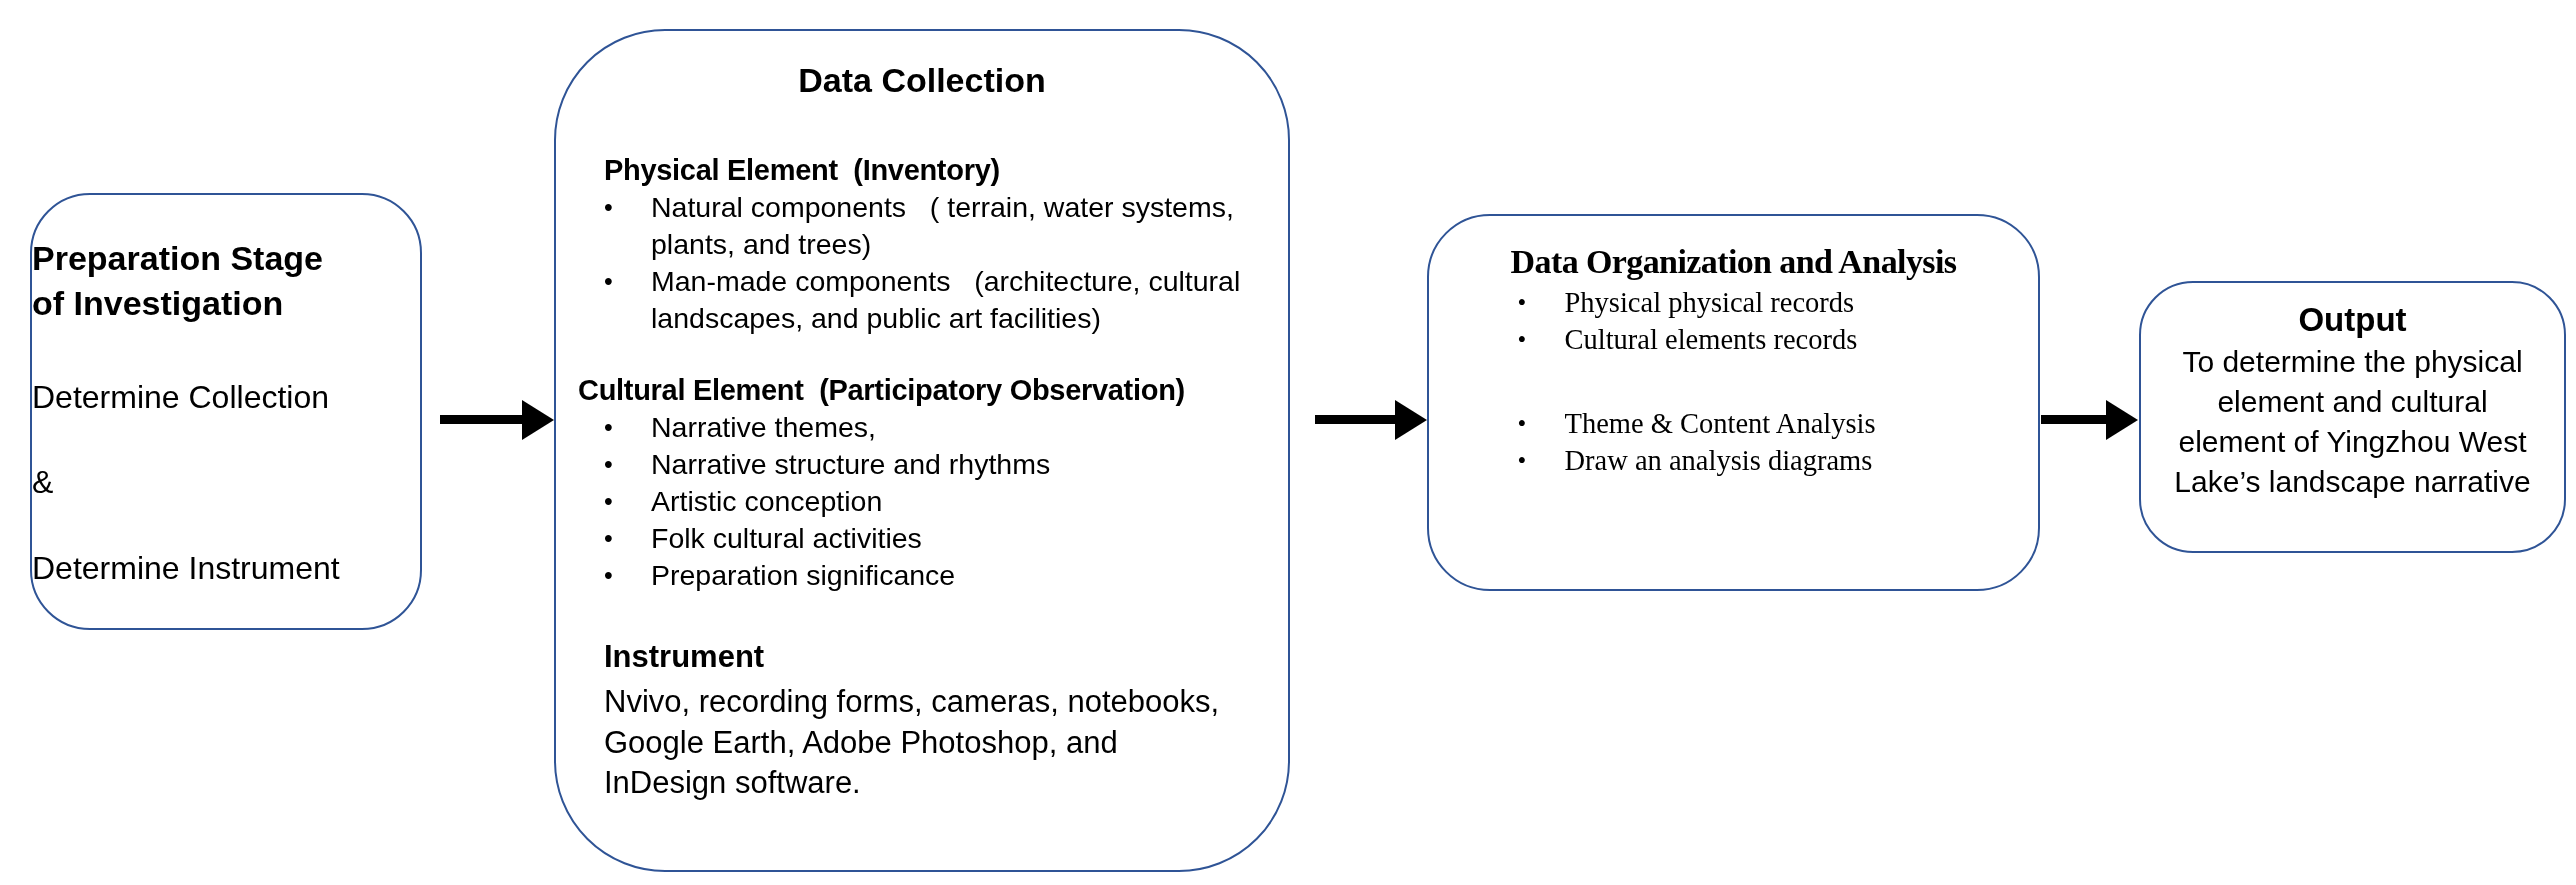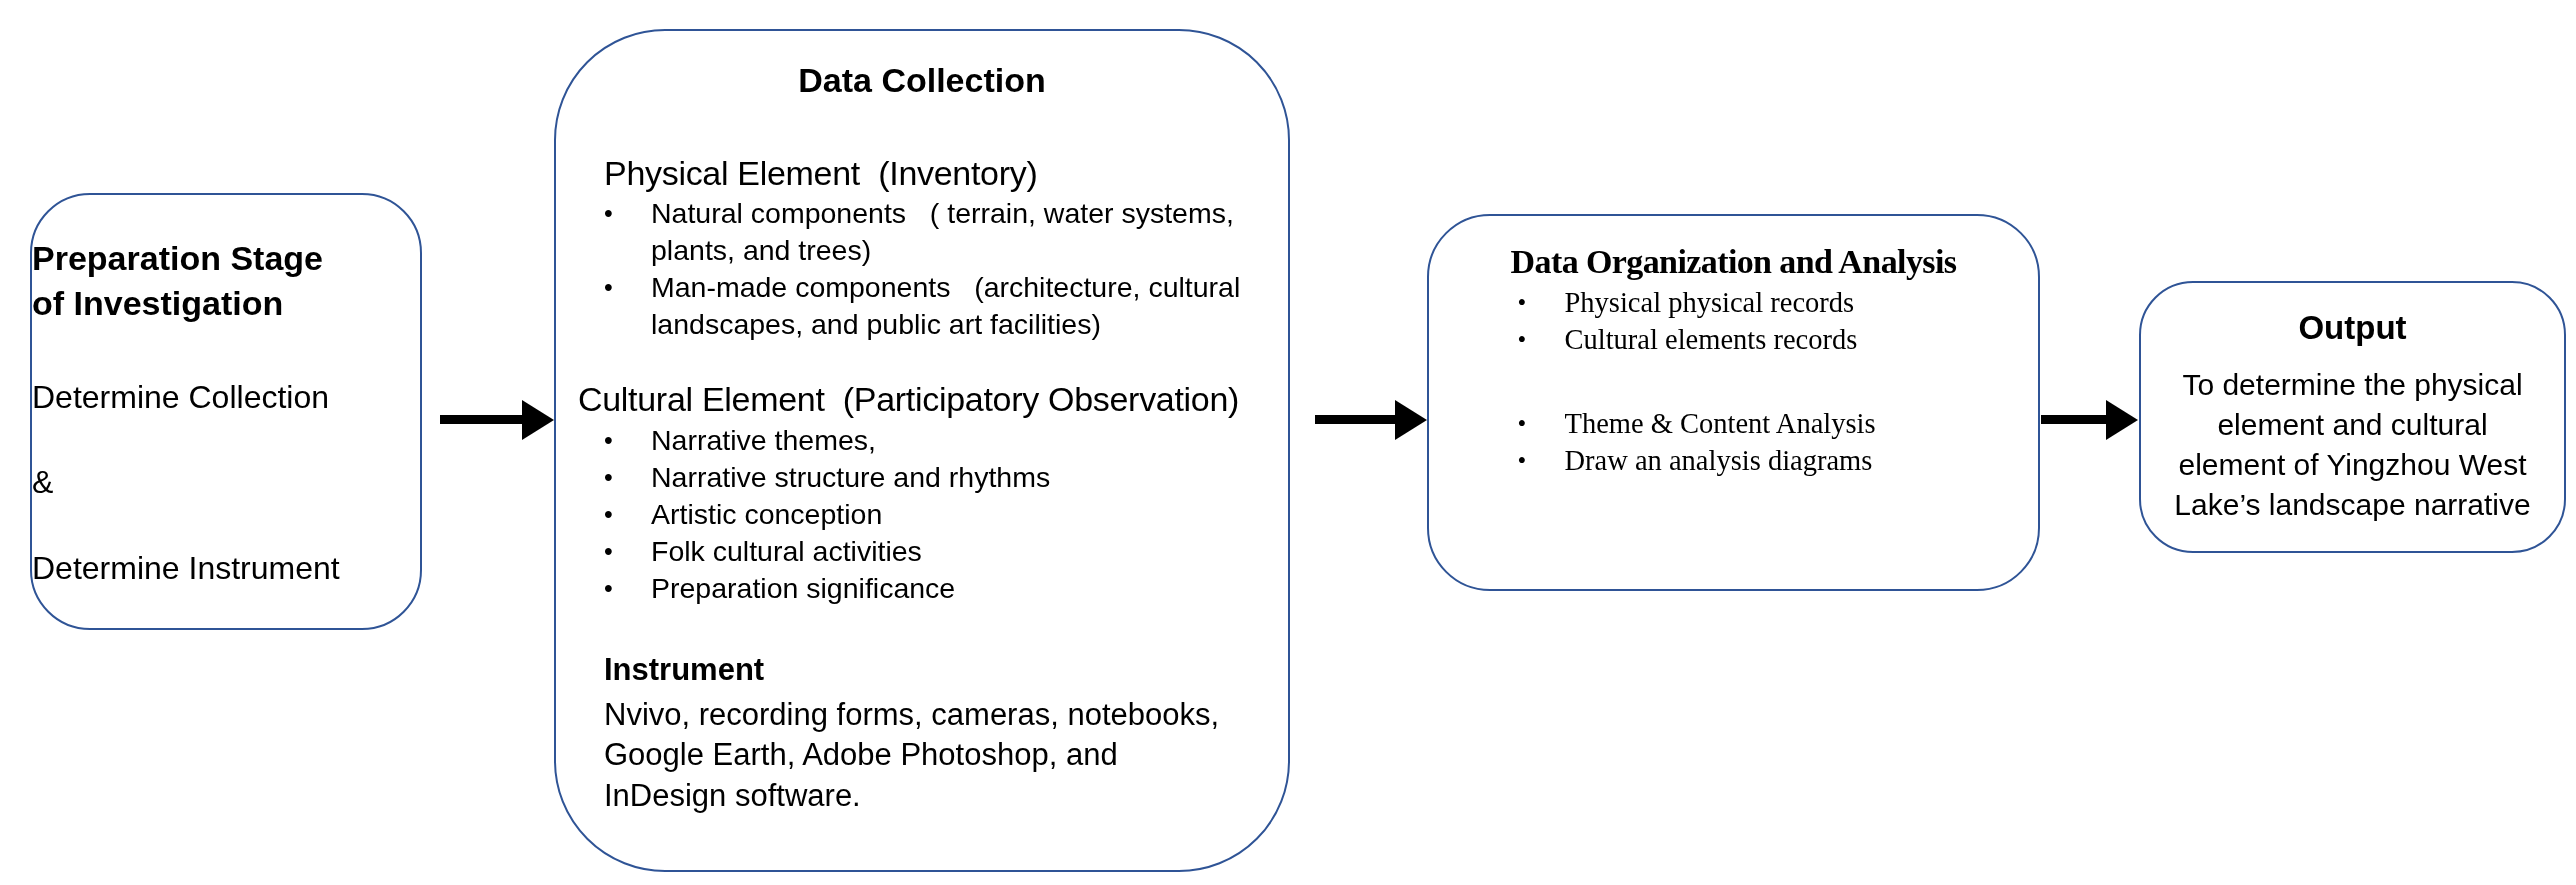--- a/index.html
+++ b/index.html
@@ -47,22 +47,22 @@
     padding: 27px 23px 0 48px;
   }
   .b2-title {
     margin-left: -48px; margin-right: -23px;
     text-align: center;
     font-size: 34px;
     font-weight: 700;
     line-height: 1.3;
   }
   .section-header {
-    font-size: 34px;
-    font-weight: 400;
+    font-size: 29px;
+    font-weight: 700;
     white-space: nowrap;
     letter-spacing: -0.3px;
     line-height: 1.28;
   }
   .b2-physical { margin-top: 50px; }
   .b2-cultural { margin-top: 35px; margin-left: -26px; }
   ul.bullets {
     list-style: none;
     margin: 0; padding: 0;
   }
@@ -113,30 +113,29 @@
   }
   .b3-list { margin-top: 33px; padding-left: 60px !important; }
   .b3-list li { font-size: 31px; line-height: 1.32; }
   .b3-list .marker { flex: 0 0 52px; line-height: 40px; font-size: 26px; }
   .b3-spacer { height: 47px; }
 
   
   #box-output {
     left: 2139px; top: 281px; width: 427px; height: 272px;
     border-radius: 54px;
-    padding: 24px 17px 0 17px;
+    padding: 16px 17px 0 17px;
     text-align: center;
   }
   .b4-title {
     font-size: 33px;
     font-weight: 700;
     line-height: 1.3;
   }
   .b4-text {
-    margin-top: 15px;
     font-size: 30px;
     line-height: 1.33;
     white-space: pre-line;
   }
 
   
   .arrow {
     position: absolute;
     top: 399px;
     height: 41px;

